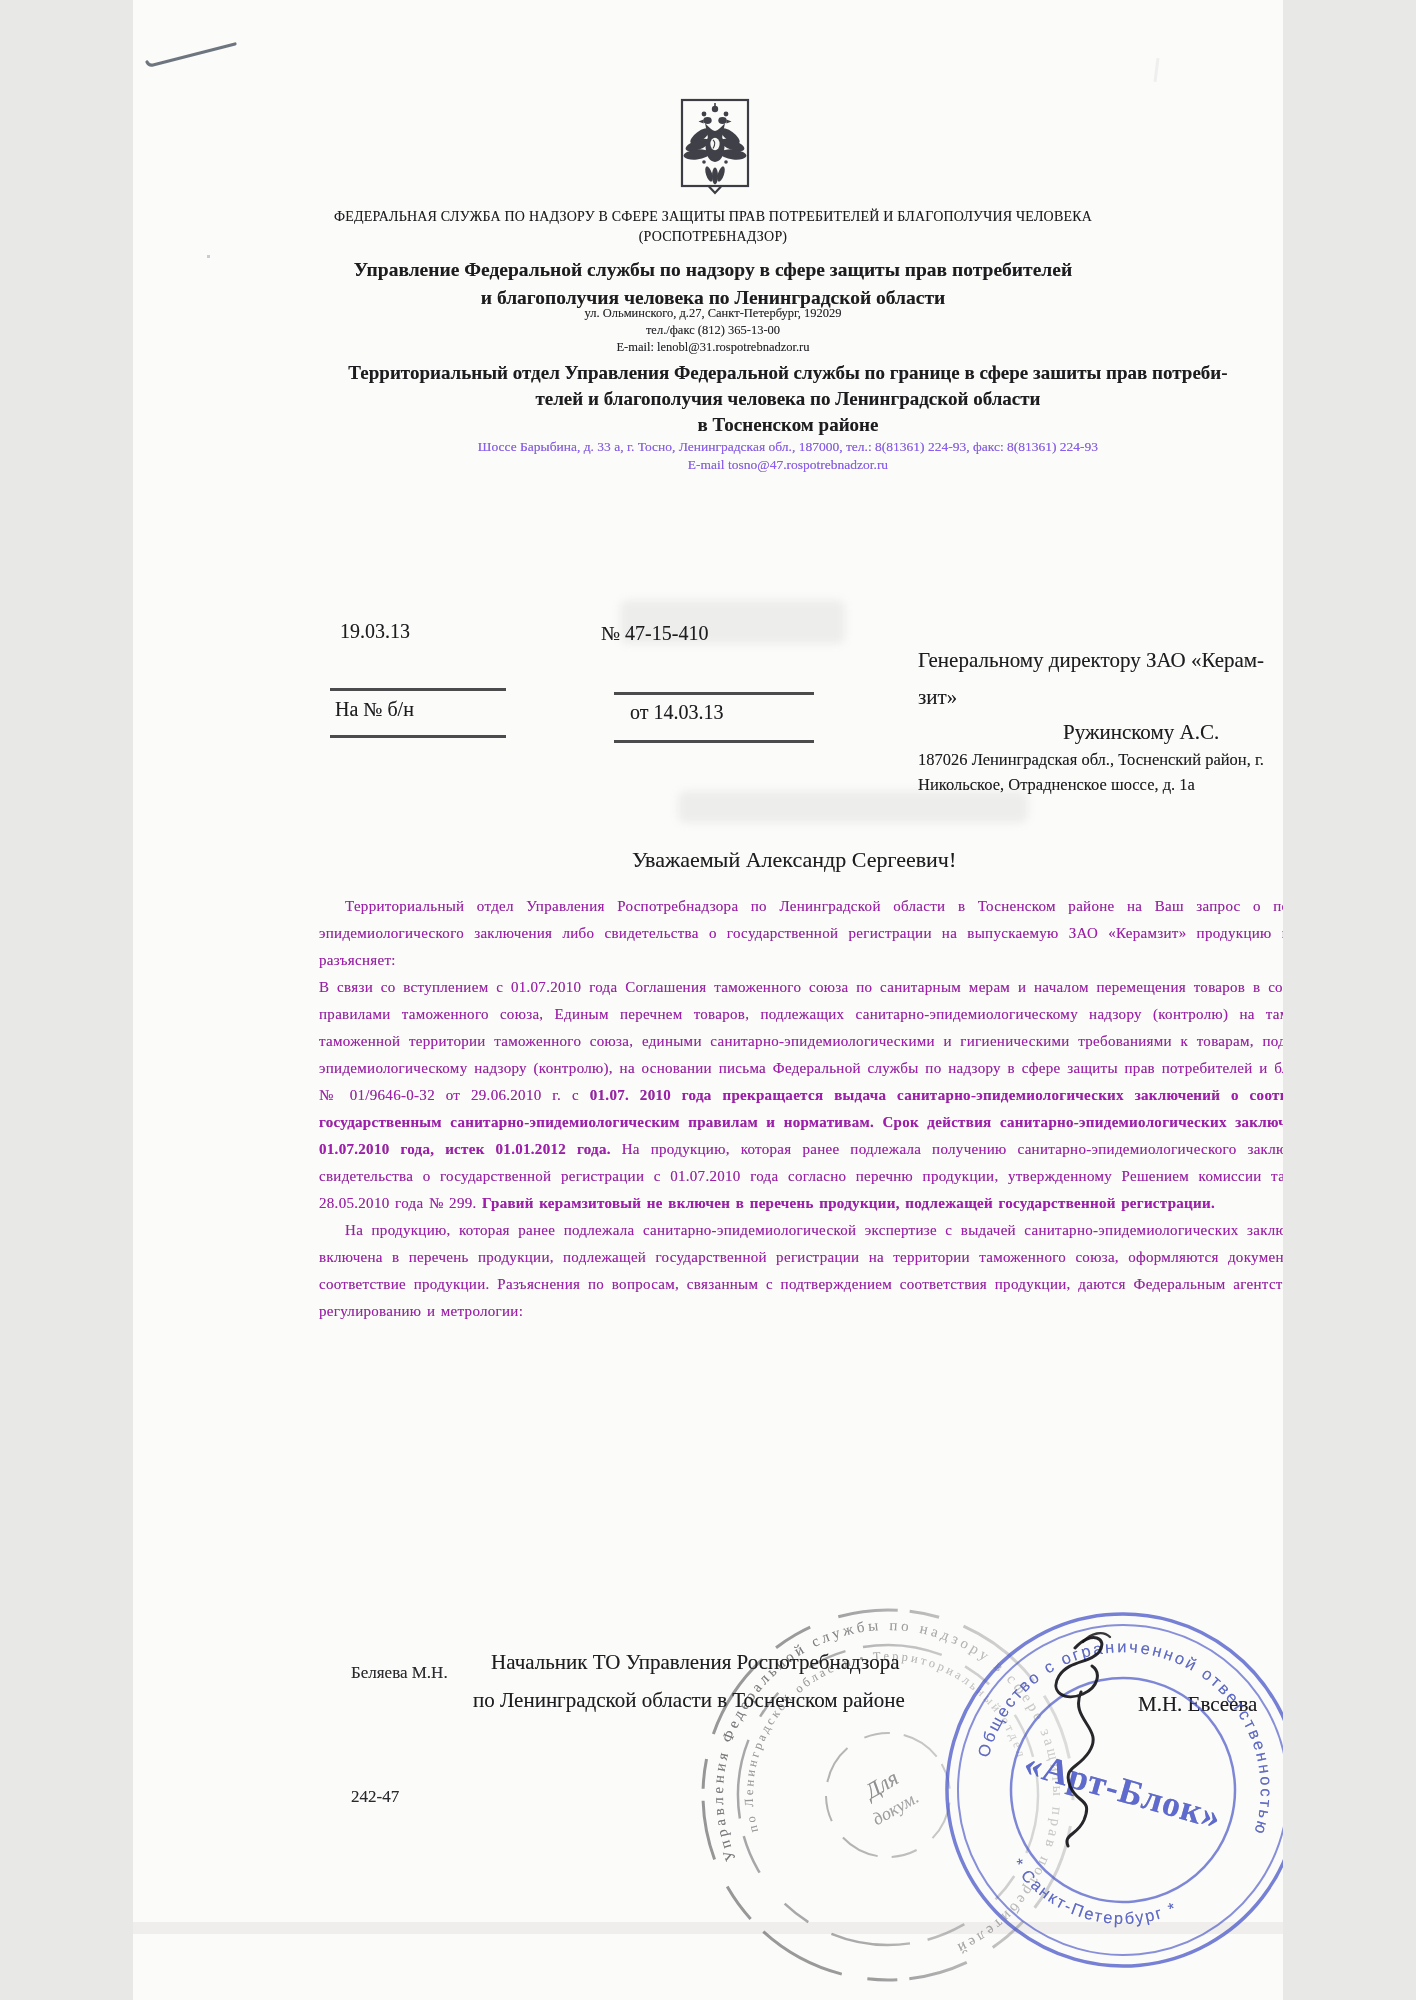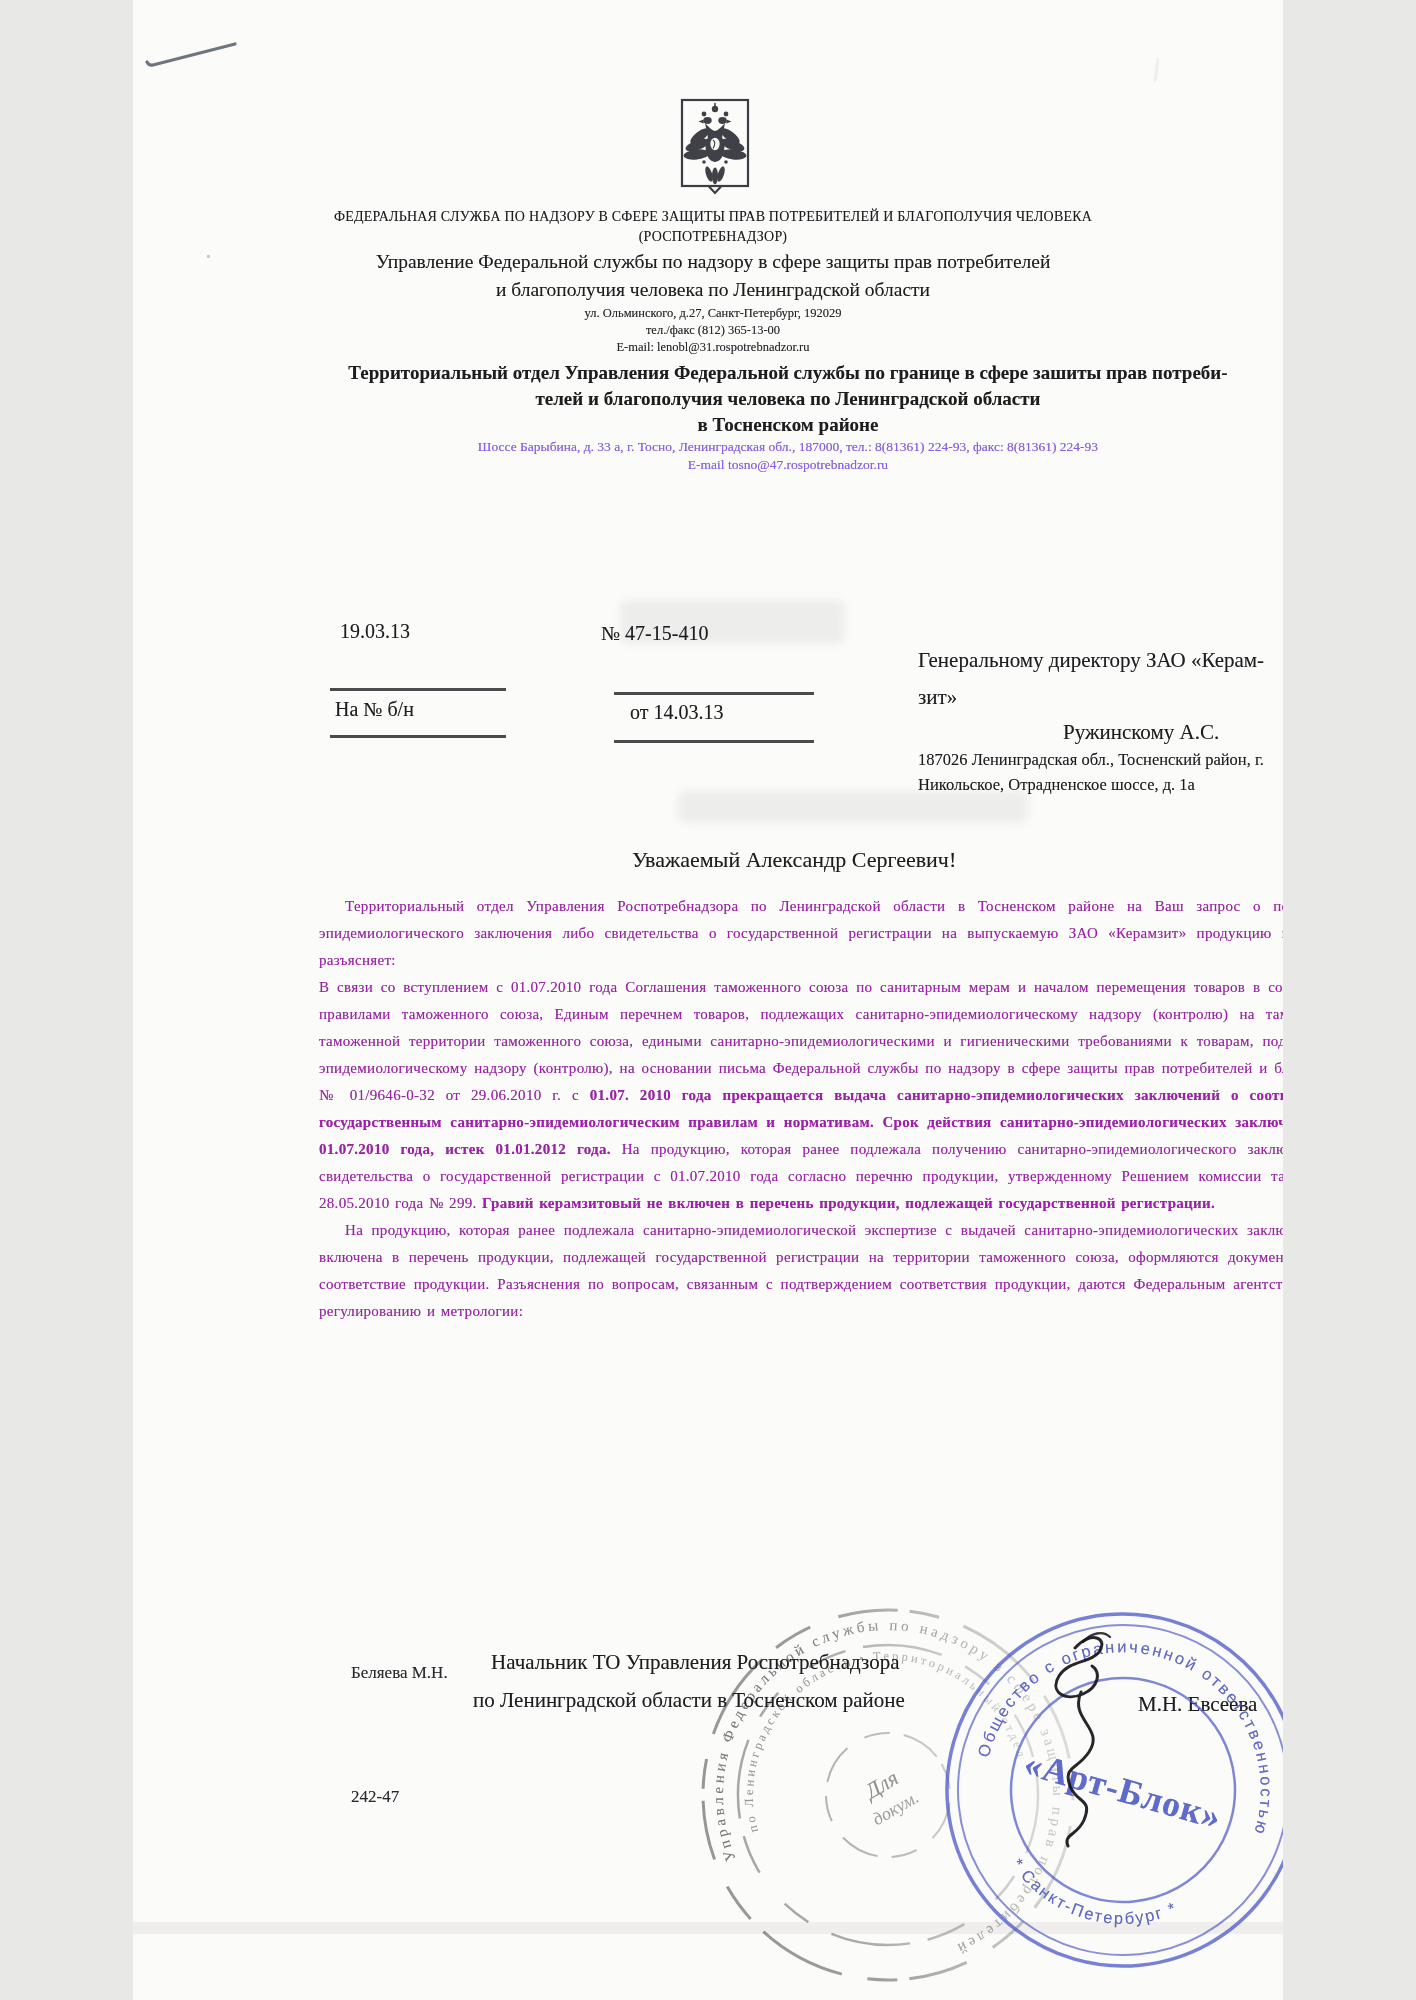--- a/index.html
+++ b/index.html
@@ -7,21 +7,21 @@
     position:relative;width:1150px;height:2000px;margin:0 auto;
     background:#fbfbf9;overflow:hidden;
     font-family:"Liberation Serif","DejaVu Serif",serif;
     color:#1d1d20;
     text-shadow:0 0 .5px rgba(25,25,30,.38);
   }
   .abs{position:absolute;}
   .ctr{text-align:center;}
   
   .lh-caps{font-size:14px;letter-spacing:.2px;line-height:19px;}
-  .lh-main{font-size:19.5px;font-weight:normal;line-height:26px;}
+  .lh-main{font-size:19.5px;font-weight:bold;line-height:26px;margin-top:8px;}
   .lh-small{font-size:12.5px;line-height:16px;color:#26262b;}
   .lh-terr{font-size:19px;font-weight:bold;line-height:25px;}
   .lh-terr-small{font-size:13.5px;line-height:17px;color:#8b5cf6;}
   
   .ref{font-size:20px;}
   .rule{background:#2b2b2f;height:2.5px;opacity:.85;}
   
   .rcp{font-size:21px;line-height:36px;}
   .rcp-small{font-size:16.5px;line-height:25px;}
   

